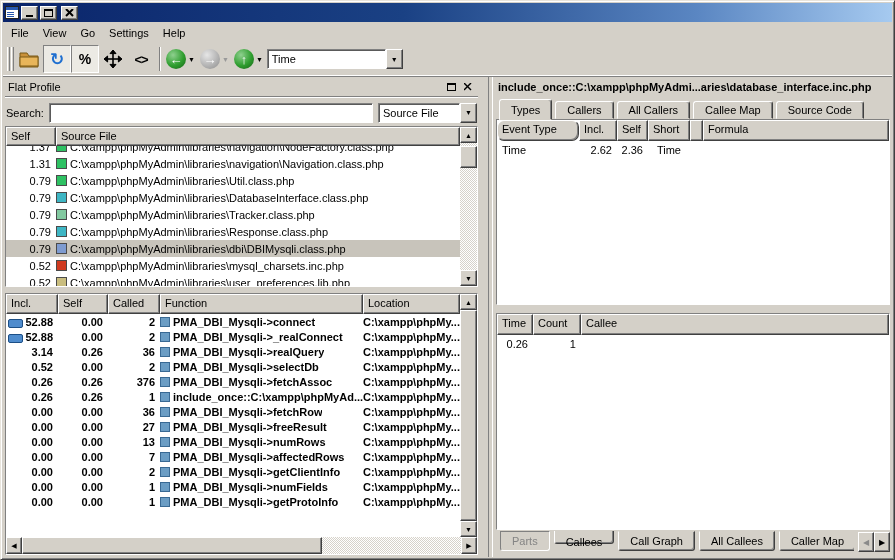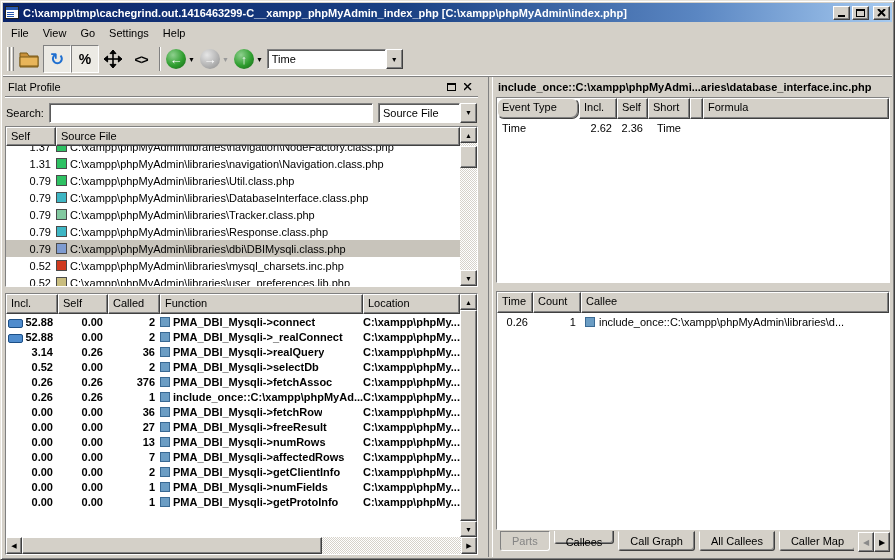--- a/index.html
+++ b/index.html
@@ -180,21 +180,20 @@
     background:repeating-linear-gradient(135deg, transparent 0 2px, #fff 2px 3px, #808080 3px 5px);
     clip-path:polygon(100% 0, 100% 100%, 0 100%); }
 </style>
 </head>
 <body>
 
 <div class="window">
 
   <div class="titlebar">
     <div class="app-icon"></div>
-    <div class="title-text nowrap">C:\xampp\tmp\cachegrind.out.1416463299-C__xampp_phpMyAdmin_index_php [C:\xampp\phpMyAdmin\index.php]</div>
     <div class="win-btn raised">
         <div class="g-min"></div>
       </div>
     <div class="win-btn raised">
         <div class="g-max"></div>
       </div>
     <div class="win-btn raised" style="margin-left:4px">
       <svg width="9" height="8">
           <line x1="1" y1="0" x2="8" y2="7" stroke="#000" stroke-width="2"></line>
           <line x1="8" y1="0" x2="1" y2="7" stroke="#000" stroke-width="2"></line>
@@ -546,20 +545,28 @@
             </div>
         </div>
       </div>
     </div>
 
     <div class="vsplit"></div>
 
     <div class="right-panel">
       <div class="rp-header">include_once::C:\xampp\phpMyAdmi...aries\database_interface.inc.php</div>
 
+      <div class="tabbar">
+
+      <span class="tab active">Types</span>
+          <span class="tab">Callers</span>
+          <span class="tab">All Callers</span>
+          <span class="tab">Callee Map</span>
+          <span class="tab">Source Code</span>
+        </div>
 
       <div class="types-table sunkenf">
         <div class="tt-header">
           <div class="th t-event">Event Type</div>
           <div class="th t-incl">Incl.</div>
           <div class="th t-self">Self</div>
           <div class="th t-short">Short</div>
           <div class="th t-gap"></div>
           <div class="th t-formula">Formula</div>
         </div>
@@ -585,24 +592,20 @@
           <div class="th ct-time">Time</div>
           <div class="th ct-count">Count</div>
           <div class="th ct-callee">Callee</div>
         </div>
         <div class="ct-body">
           <div>
 
               <div class="ct-row">
                 <span class="ct-time num">0.26</span>
                 <span class="ct-count num">1</span>
-                <span class="ct-callee callee-cell">
-                  <span class="fn-sq"></span>
-                  <span class="nowrap">include_once::C:\xampp\phpMyAdmin\libraries\d...</span>
-                </span>
               </div>
             </div>
         </div>
       </div>
 
       <div class="bottom-tabbar">
         <div class="btabs">
 
         <span class="btab disabled">Parts</span>
             <span class="btab active">Callees</span>

